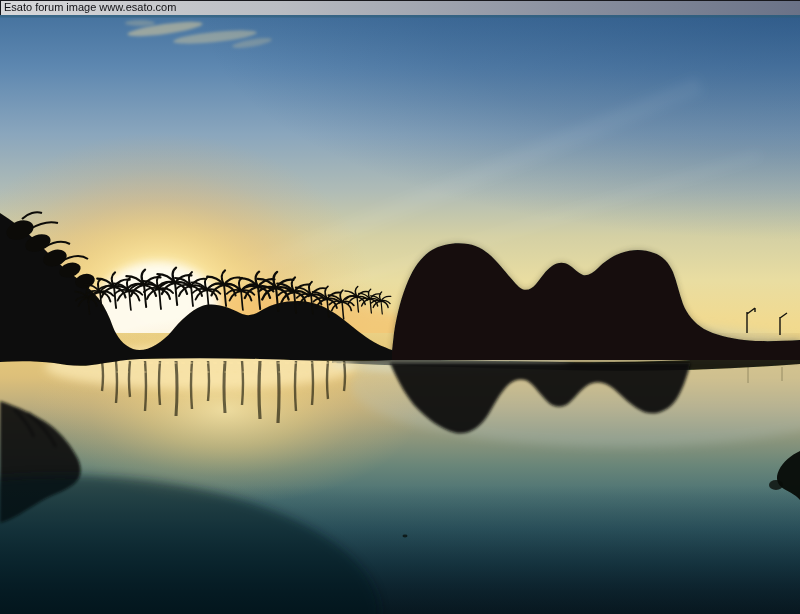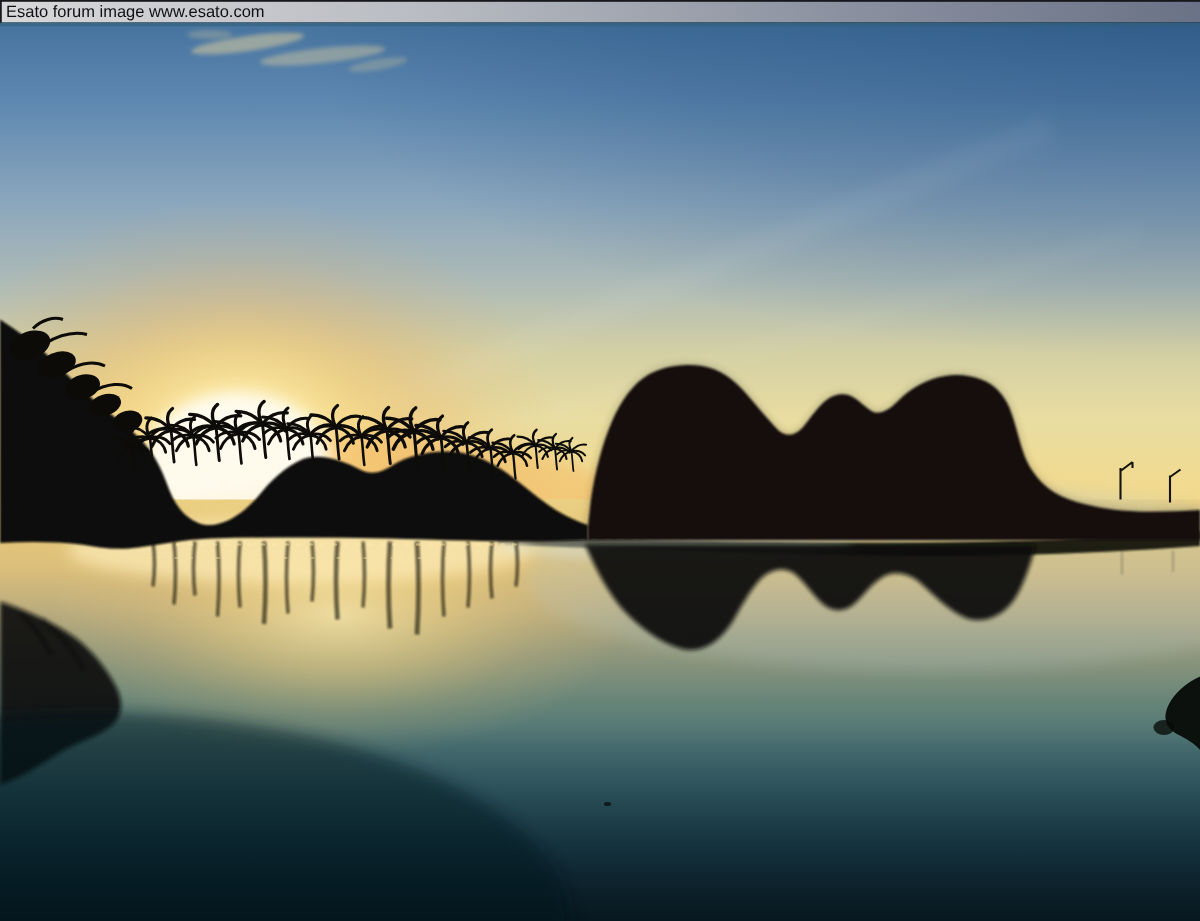--- a/index.html
+++ b/index.html
@@ -1,21 +1,21 @@
 <!DOCTYPE html>
 <html><head>
 <meta charset="utf-8">
 <title>Esato forum image www.esato.com</title>
 <style>
   html,body{margin:0;padding:0;background:#000;}
   body{width:800px;height:614px;position:relative;overflow:hidden;
        font-family:"Liberation Sans",sans-serif;}
   .header{position:absolute;top:0;left:0;width:800px;height:15px;
           box-sizing:border-box;border-top:1px solid #17171c;border-left:1px solid #17171c;
-          display:flex;align-items:center;padding-left:3px;
+          display:flex;padding-left:3px;
           font-size:11px;line-height:13px;font-weight:400;letter-spacing:0;}
   .photo{position:absolute;top:15px;left:0;width:800px;height:599px;}
   svg{display:block;}
 </style>
 </head>
 <body>
 
 <div class="header" style="background: linear-gradient(90deg, rgb(216, 216, 218) 0%, rgb(185, 188, 194) 35%, rgb(139, 145, 160) 70%, rgb(106, 114, 135) 100%);">
   <span style="color: rgb(16, 16, 20);">Esato forum image www.esato.com</span>
 </div>

